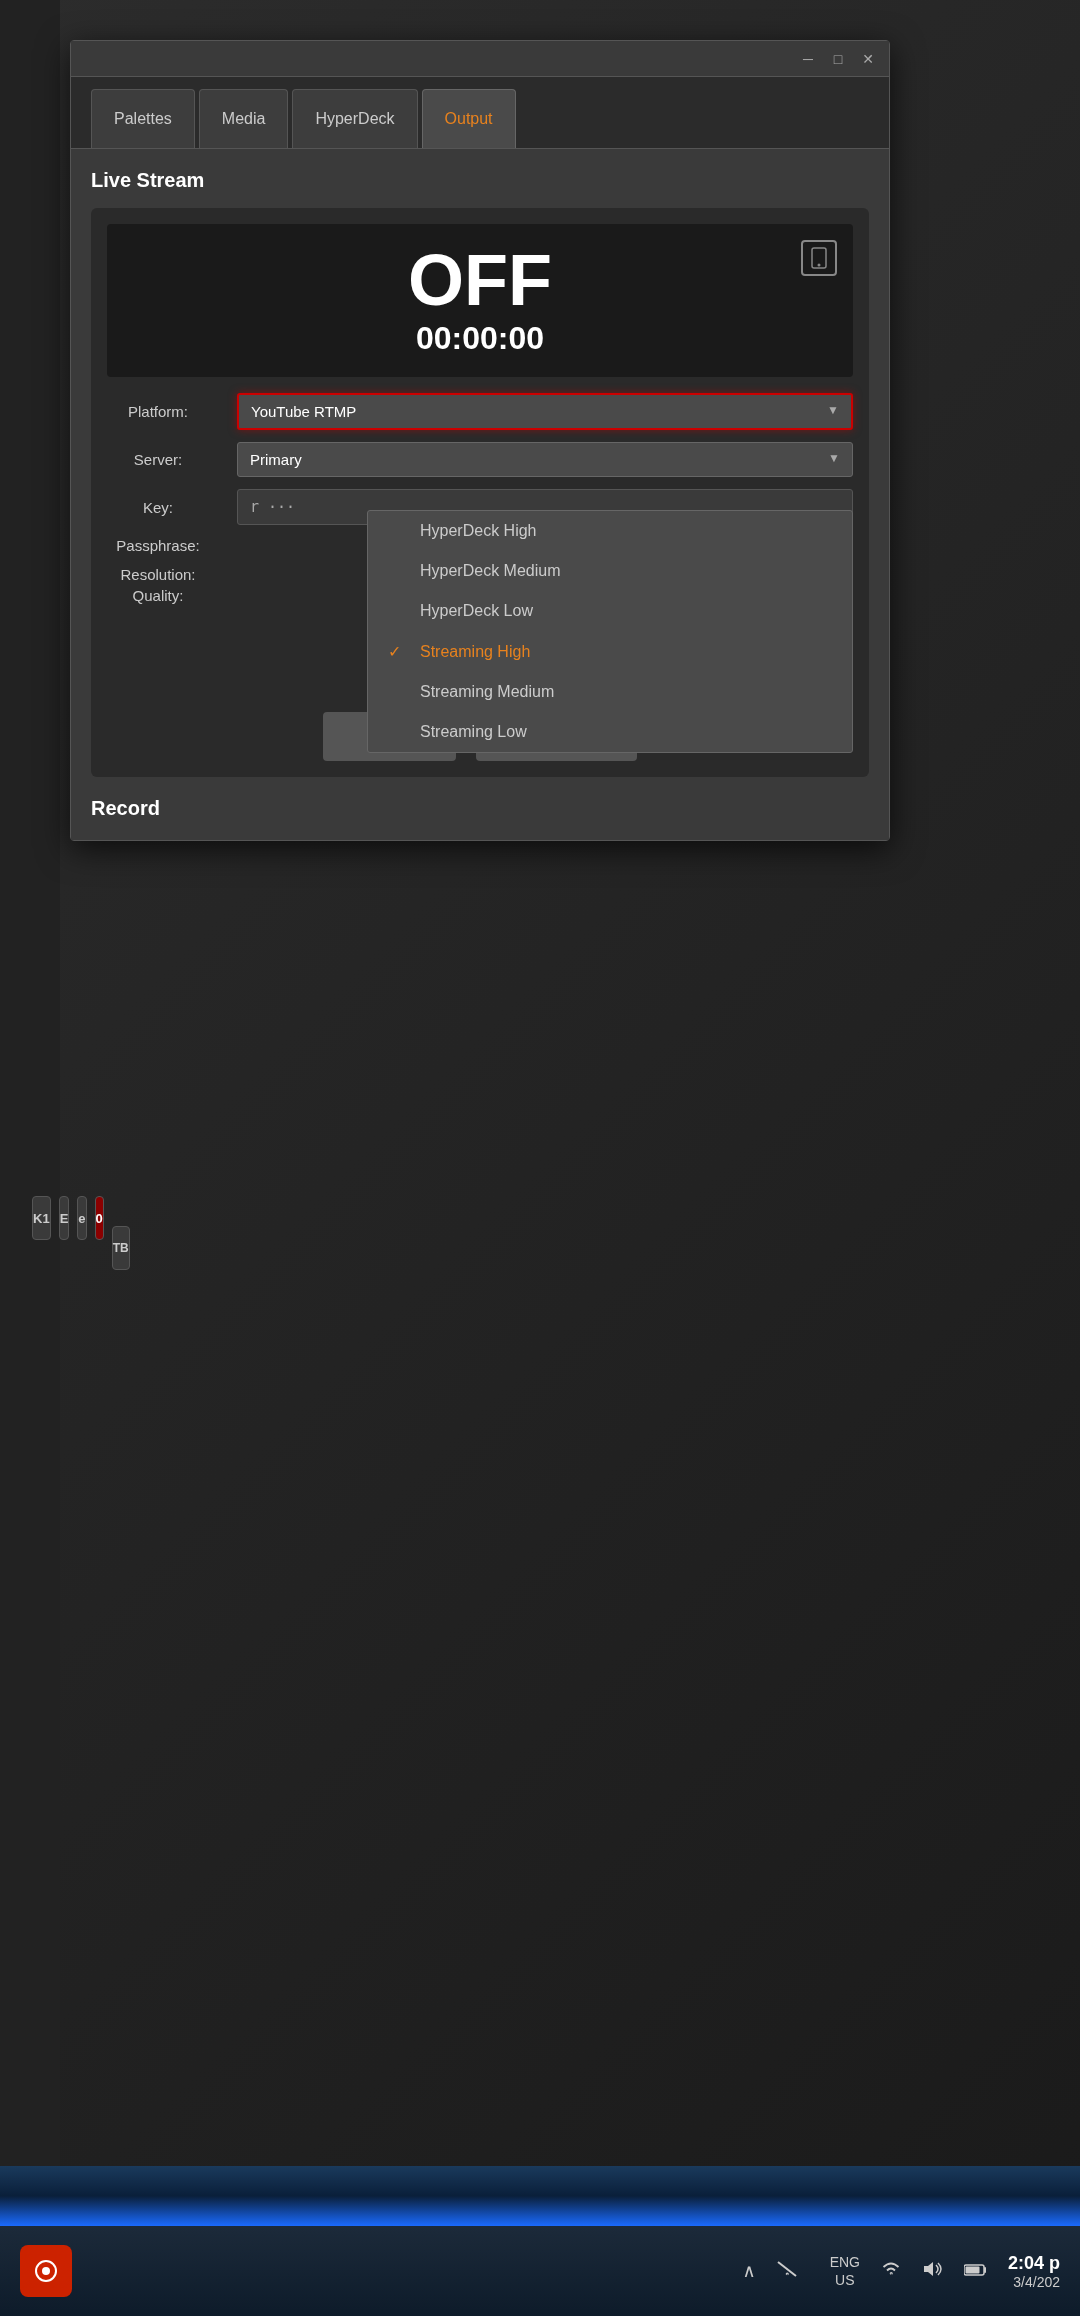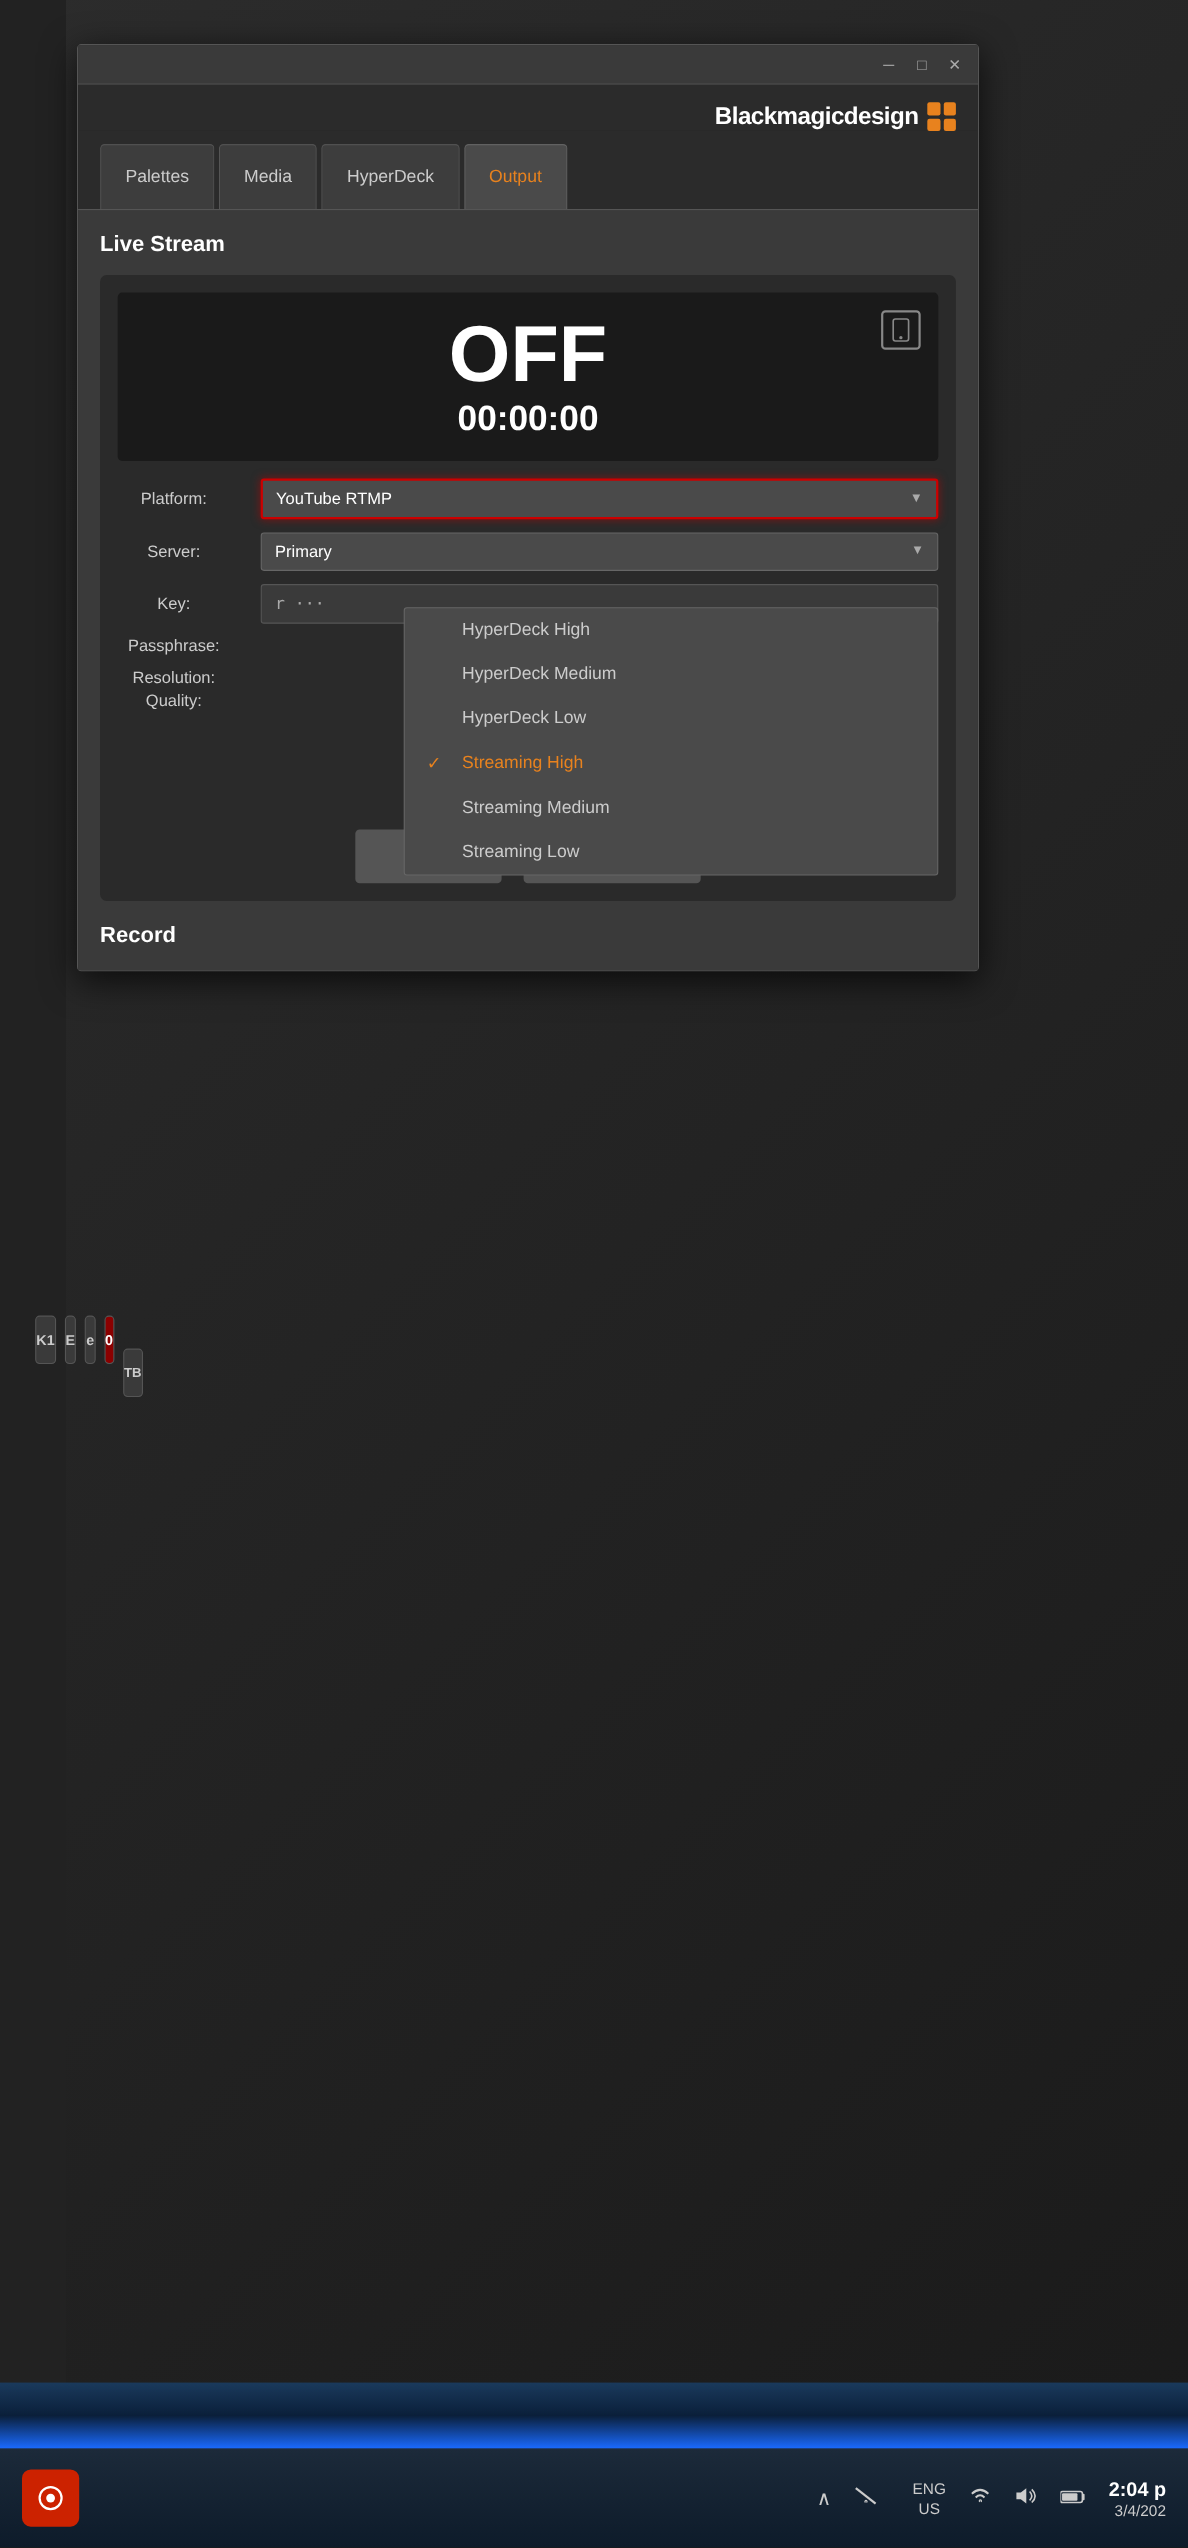--- a/index.html
+++ b/index.html
@@ -442,33 +442,20 @@
 </div>
 
 <div class="window" style="left:70px;">
 
   <div class="title-bar">
     <div class="title-bar-btn">─</div>
     <div class="title-bar-btn">□</div>
     <div class="title-bar-btn">✕</div>
   </div>
 
-  <div class="app-header">
-    <div class="bmd-logo">
-      <div class="bmd-logo-text">
-        <span>Blackmagic</span><span style="font-weight:900;">design</span>
-      </div>
-      <div class="bmd-logo-icon">
-        <div></div>
-          <div></div>
-          <div></div>
-          <div></div>
-      </div>
-    </div>
-  </div>
 
   <div class="nav-tabs">
     <div class="nav-tab">Palettes</div>
     <div class="nav-tab">Media</div>
     <div class="nav-tab">HyperDeck</div>
     <div class="nav-tab active">Output</div>
   </div>
 
   <div class="content-area">
 

